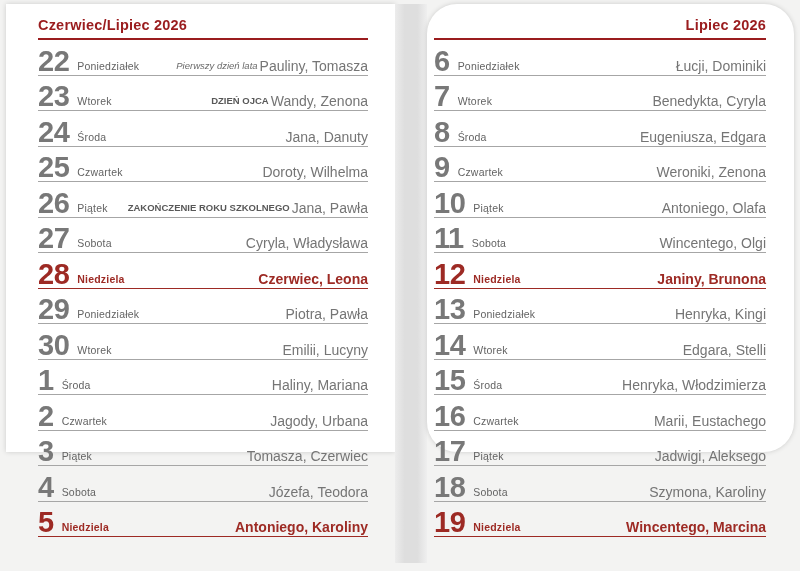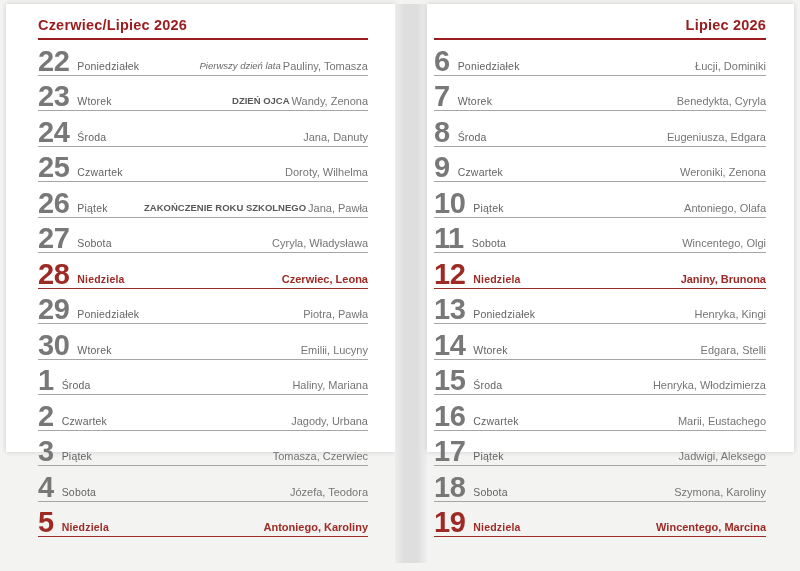--- a/index.html
+++ b/index.html
@@ -18,21 +18,21 @@
   }
   .page {
     position: absolute;
     top: 4px;
     height: 448px;
     background: #ffffff;
     box-shadow: 0 0 5px rgba(0,0,0,0.16);
     box-sizing: border-box;
   }
   .page.left  { left: 6px;   width: 389px; padding: 0 27px 0 32px; }
-  .page.right { left: 427px; width: 367px; padding: 0 28px 0 7px;  }
+  .page.right { left: 427px; width: 367px; padding: 0 28px 0 7px; border-radius: 30px;  }
   .gutter {
     position: absolute;
     top: 4px;
     left: 395px;
     width: 32px;
     height: 559px;
     background: linear-gradient(90deg, #ececec 0%, #dedede 30%, #dedede 70%, #efefef 100%);
   }
   .page-header {
     position: relative;
@@ -85,21 +85,21 @@
     position: absolute;
     right: 0;
     bottom: 4px;
     display: flex;
     flex-direction: row;
     align-items: flex-end;
     gap: 2px;
     text-align: right;
   }
   .names {
-    font-size: 11px;
+    font-size: 14px;
     line-height: 10px;
     color: #757575;
     white-space: nowrap;
   }
   .note {
     font-size: 9.5px;
     line-height: 10px;
     color: #6a6a6a;
     white-space: nowrap;
   }

